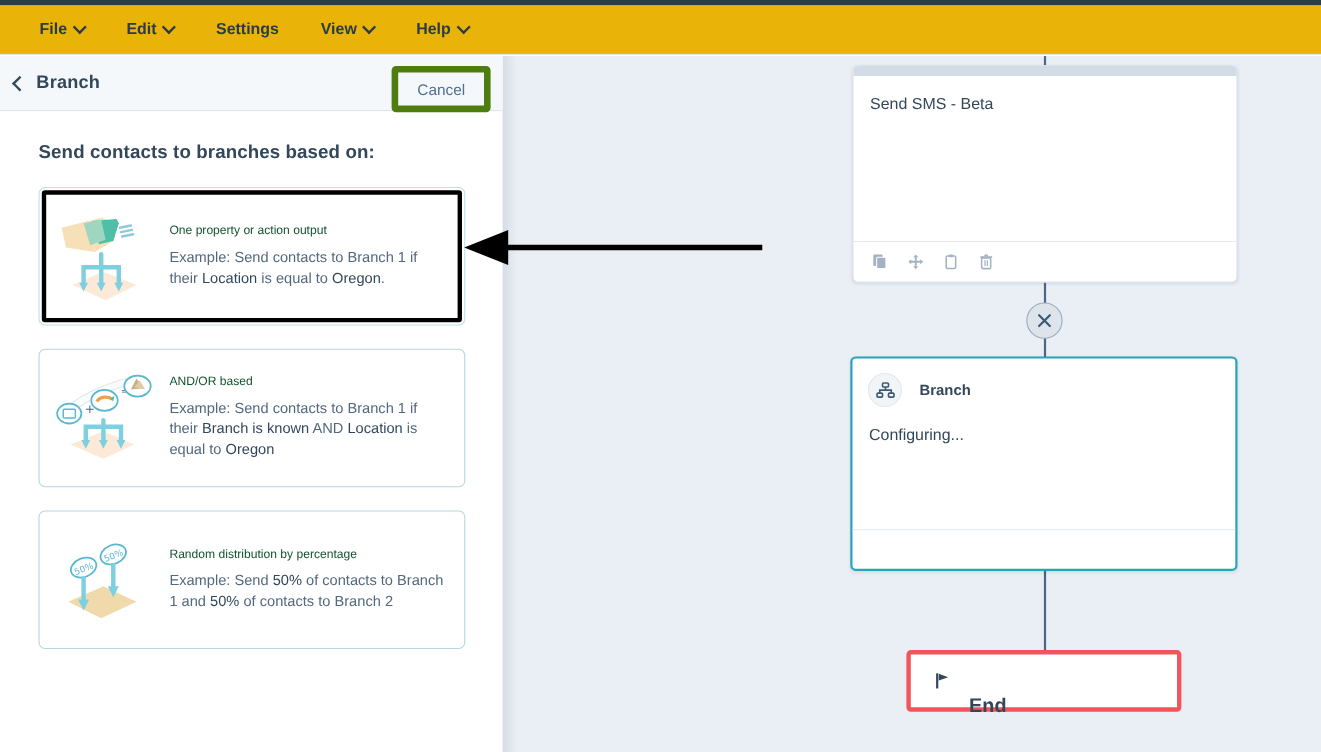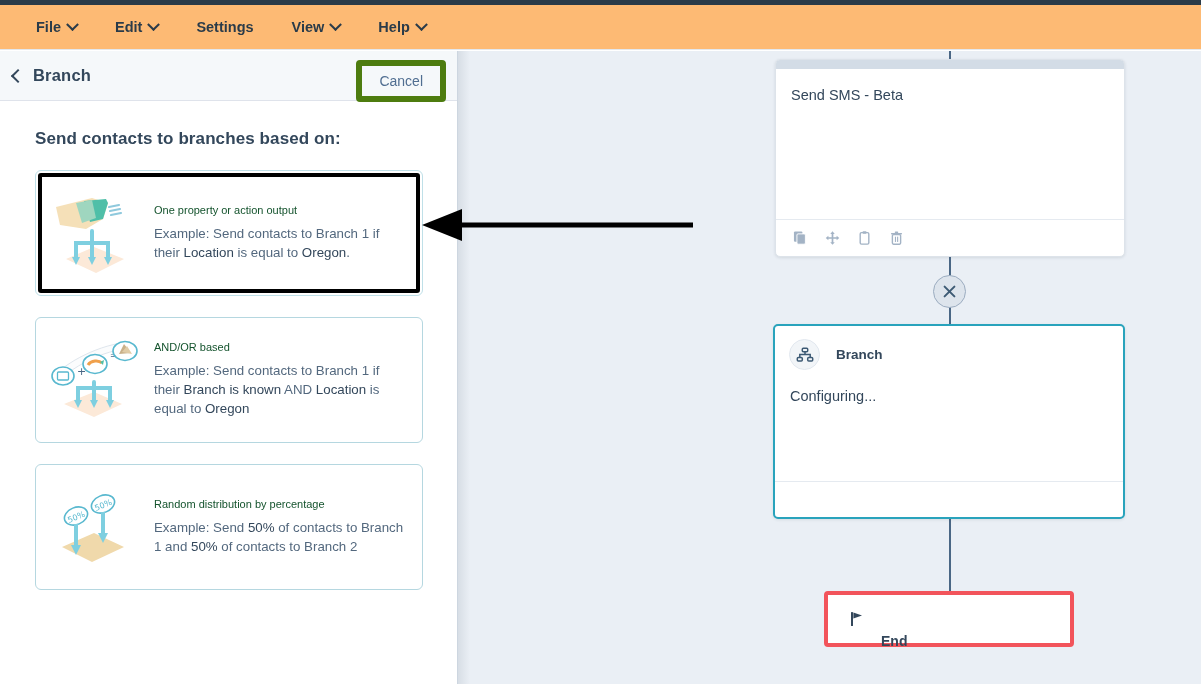--- a/index.html
+++ b/index.html
@@ -13,21 +13,21 @@
 
   
   .top-strip {
     position: absolute; left: 0; top: 0; width: 1201px; height: 5px;
     background: #2a3b49;
   }
 
   
   .menubar {
     position: absolute; left: 0; top: 5px; width: 1201px; height: 45px;
-    background: #fdba74;
+    background: #eab308;
     border-bottom: 1px solid #e3e7ec;
     display: flex; align-items: center;
     padding-left: 22px;
   }
   .menu-item {
     display: flex; align-items: center; gap: 7px;
     font-size: 14.5px; font-weight: bold; color: #2a3b49;
     padding: 6px 14px; margin-right: 10px;
     cursor: default;
   }
@@ -159,21 +159,21 @@
     background: #dde4ec; border: 1px solid #9bacc0;
     display: flex; align-items: center; justify-content: center;
     cursor: pointer;
   }
 
   .node-end {
     left: 366px; top: 540px; width: 250px; height: 56px;
     border: 4px solid #f2545b; border-radius: 4px;
     display: flex; align-items: center; padding-left: 22px; gap: 17px;
   }
-  .end-label { font-size: 14px; font-weight: bold; color: #33475b; margin-top: 44px; }
+  .end-label { font-size: 18px; font-weight: bold; color: #33475b; margin-top: 44px; }
 
   .arrow-anno { position: absolute; left: 418px; top: 200px; pointer-events: none; }
 </style>
 </head>
 <body>
 
 <div id="root">
 
   <div class="top-strip"></div>
 

